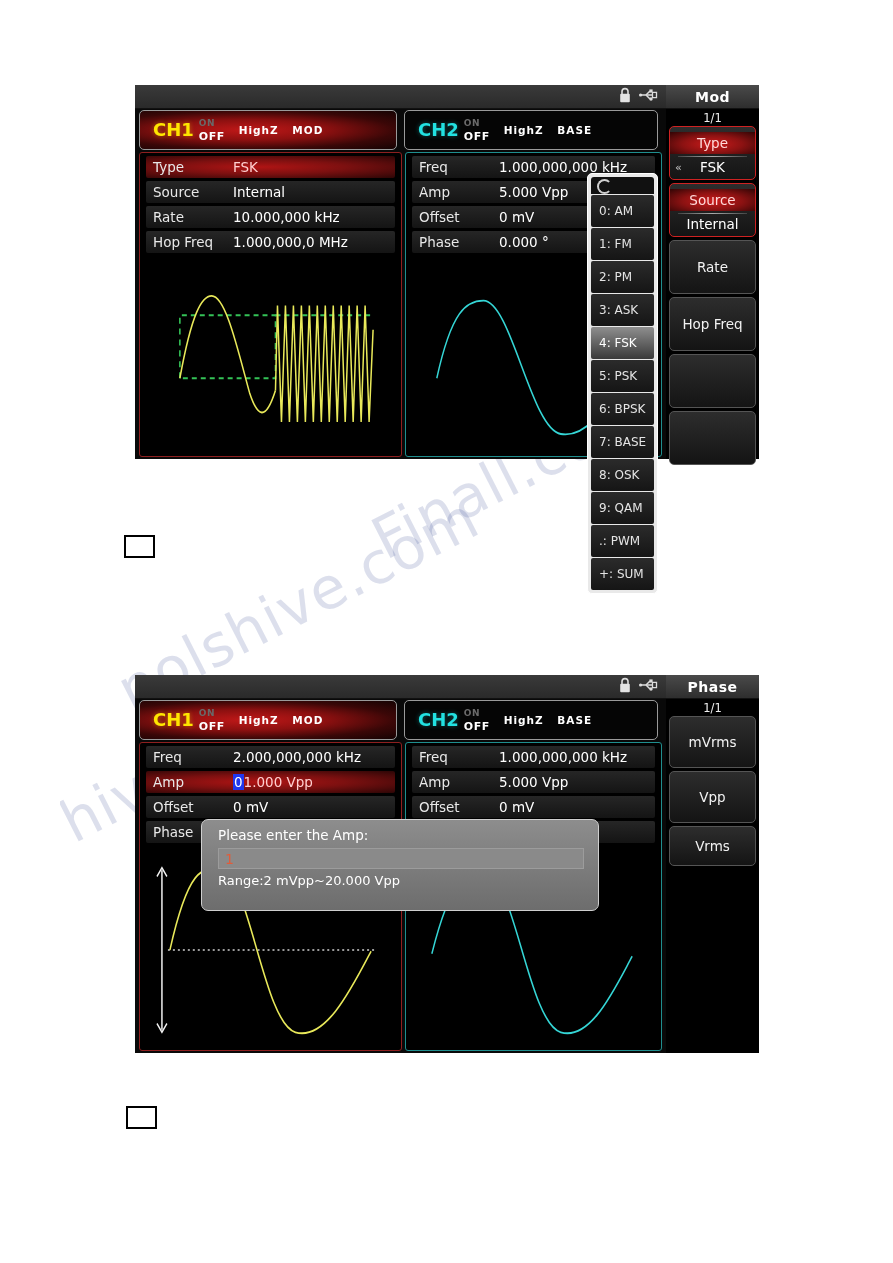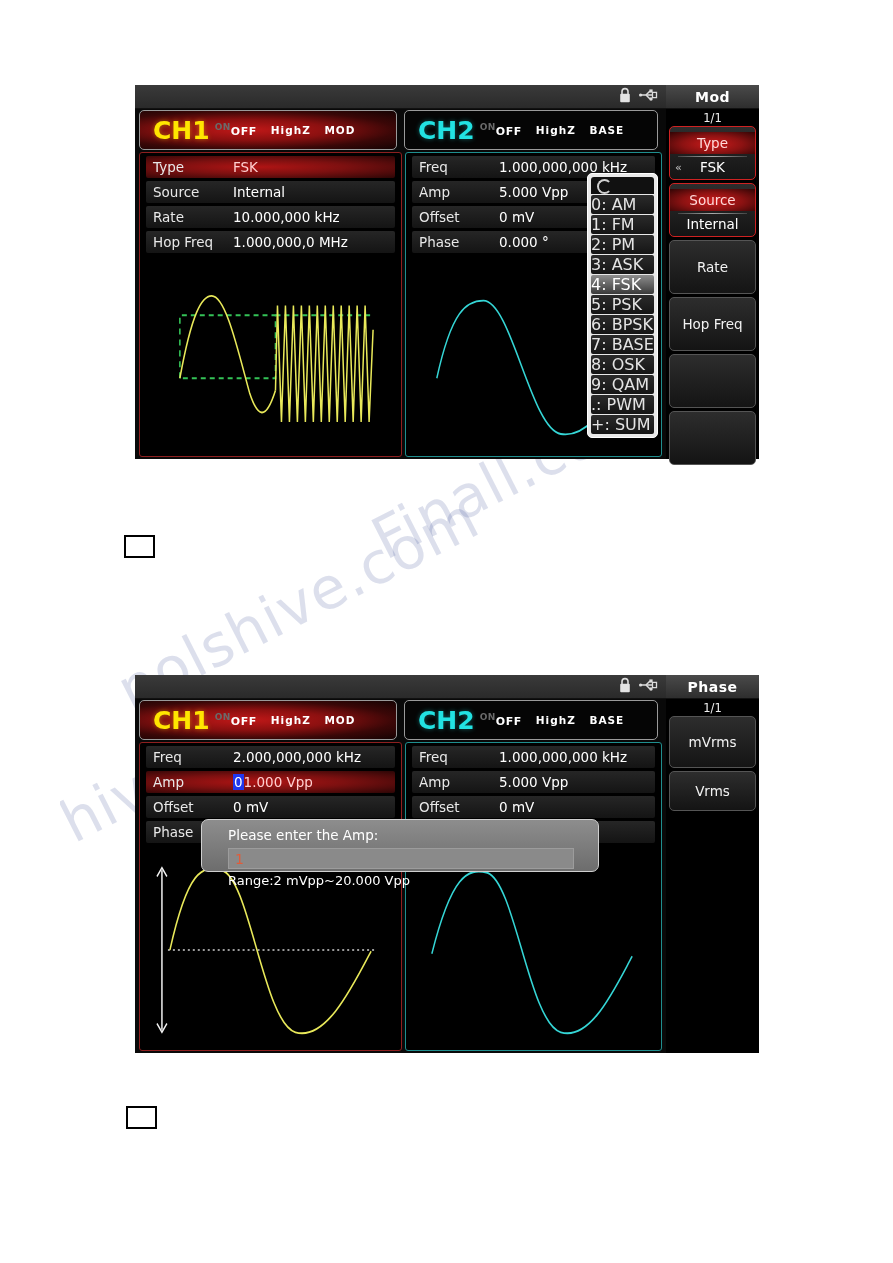--- a/index.html
+++ b/index.html
@@ -30,25 +30,25 @@
   .sb-icons{position:absolute;right:8px;top:2px;display:flex;gap:8px;align-items:center;}
   .ic-lock{width:12px;height:16px;position:relative;display:block;}
   .ic-usb{width:19px;height:14px;display:block;}
 
   
   .chrow{position:absolute;left:0;top:23px;width:531px;height:44px;display:flex;}
   .chhdr{position:relative;height:40px;margin:2px 1px 2px 4px;border:1px solid #9a9a9a;
      border-radius:5px;box-sizing:border-box;overflow:hidden;display:flex;align-items:center;}
   .chhdr.ch1{width:258px;background:radial-gradient(ellipse at 42% 50%,#c01818 0%,#8c1010 38%,#3a0707 70%,#150303 100%);}
   .chhdr.ch2{width:254px;margin-left:6px;background:#050505;}
-  .ch-name{font-family:"DejaVu Sans",sans-serif;font-weight:bold;font-size:25px;
+  .ch-name{font-family:"DejaVu Sans",sans-serif;font-weight:bold;font-size:18px;
      margin-left:13px;letter-spacing:0px;line-height:1;}
   .ch1 .ch-name{color:#ffe600;text-shadow:0 0 5px rgba(255,230,0,.4);}
   .ch2 .ch-name{color:#22e2e2;text-shadow:0 0 5px rgba(34,226,226,.4);}
-  .onoff{margin-left:5px;display:flex;flex-direction:row;line-height:1;}
+  .onoff{margin-left:5px;display:flex;flex-direction:column;line-height:1;}
   .onoff .on{font-size:9px;color:#6a6a6a;font-weight:bold;letter-spacing:.5px;}
   .onoff .off{font-size:11px;color:#ffffff;font-weight:bold;letter-spacing:.5px;margin-top:3px;}
   .chtags{margin-left:14px;font-size:10.5px;font-weight:bold;color:#fff;letter-spacing:1px;}
   .chtags .t2{margin-left:9px;}
 
   
   .panels{position:absolute;left:0;top:67px;width:531px;bottom:0;display:flex;}
   .panel{position:relative;box-sizing:border-box;background:#000;}
   .panel.p1{width:263px;margin:0 0 2px 4px;border:1px solid #8e1f1f;border-radius:3px;}
   .panel.p2{width:257px;margin:0 4px 2px 3px;border:1px solid #1f8e8e;border-radius:3px;}
@@ -81,30 +81,30 @@
   .skey .sep{height:1px;width:82%;background:linear-gradient(90deg,#444,#aaa,#444);margin:2px 0;}
   .chev{position:absolute;left:5px;top:50%;transform:translateY(-50%);color:#c9c9c9;font-size:11px;}
 
   
   .dropdown{position:absolute;z-index:9;left:452px;top:88px;width:71px;
     background:#e9e9e9;border-radius:5px;padding:3px;box-sizing:border-box;
     border:1px solid #ffffff;}
   .dd-head{height:17px;background:#111;border-radius:3px 3px 0 0;position:relative;}
   .dd-head .circ{position:absolute;left:6px;top:2px;width:11px;height:11px;
      border:2px solid #cfcfcf;border-radius:50%;border-right-color:transparent;}
-  .dd-item{height:19px;margin-top:1px;border-radius:2px;
-    background:linear-gradient(#2b2b2b,#151515);color:#e4e4e4;font-size:16px;
-    display:flex;align-items:center;padding-left:0;box-sizing:border-box;
+  .dd-item{height:32px;margin-top:1px;border-radius:2px;
+    background:linear-gradient(#2b2b2b,#151515);color:#e4e4e4;font-size:12px;
+    display:flex;align-items:center;padding-left:8px;box-sizing:border-box;
     font-family:"DejaVu Sans",sans-serif;}
   .dd-item.sel{background:linear-gradient(#8e8e8e,#3a3a3a);color:#fff;}
 
   
-  .dialog{position:absolute;z-index:9;left:66px;top:144px;width:398px;height:53px;
+  .dialog{position:absolute;z-index:9;left:66px;top:144px;width:398px;height:92px;
     background:linear-gradient(#8d8d8d,#6d6d6d);border-radius:7px;
-    border:1px solid #cfcfcf;box-sizing:border-box;padding:5px 22px;}
+    border:1px solid #cfcfcf;box-sizing:border-box;padding:5px 12px;}
   .dlg-title{font-size:13.5px;color:#ffffff;margin:2px 0 0 4px;}
   .dlg-input{height:21px;margin:5px 2px 0 4px;background:#8a8a8a;border:1px solid #9c9c9c;
      display:flex;align-items:center;padding-left:6px;box-sizing:border-box;}
   .dlg-input .v{font-size:14px;color:#e05c3a;}
   .dlg-range{font-size:13px;color:#ffffff;margin:4px 0 8px 4px;}
 
   
   .capbox{position:absolute;border:2px solid #000;background:#fff;z-index:3;}
   #cap1{left:124px;top:535px;width:27px;height:19px;}
   #cap2{left:126px;top:1106px;width:27px;height:19px;}
@@ -385,20 +385,23 @@
 
     </div>
 
     <div class="scr-right">
       <div class="menu-title">Phase</div>
       <div class="menu-page">1/1</div>
       <div class="skeys">
         <div class="skey" style="height:52px">
           <div class="k-top">mVrms</div>
         </div>
+        <div class="skey" style="height:52px">
+          <div class="k-top">Vpp</div>
+        </div>
         <div class="skey" style="height:40px">
           <div class="k-top">Vrms</div>
         </div>
       </div>
     </div>
   </div>
 </div>
 
 <div class="capbox" id="cap2"></div>
 

